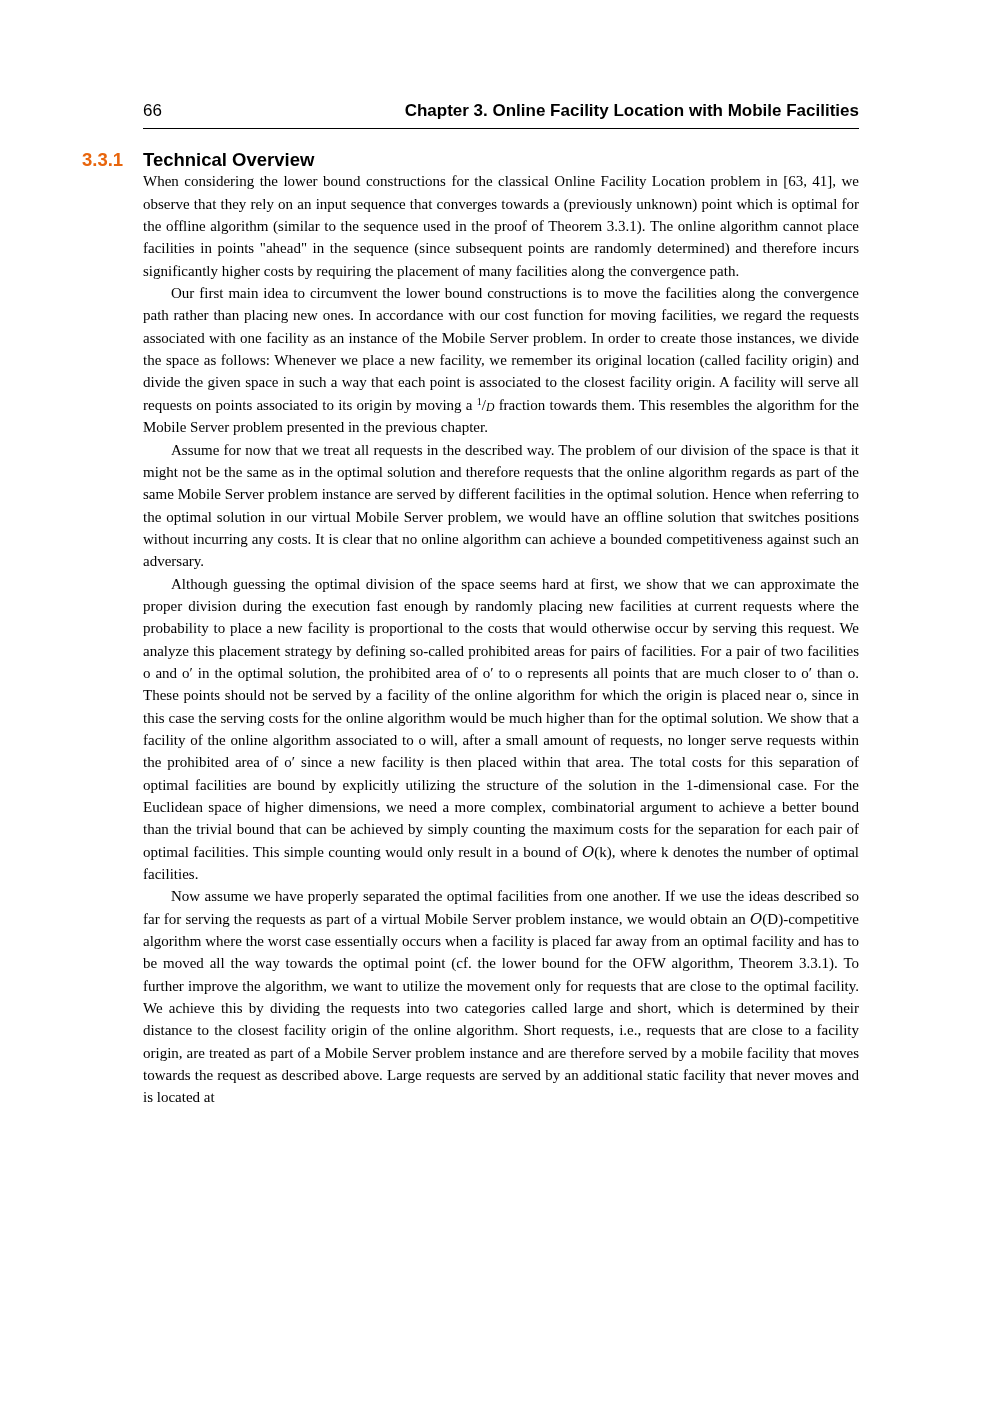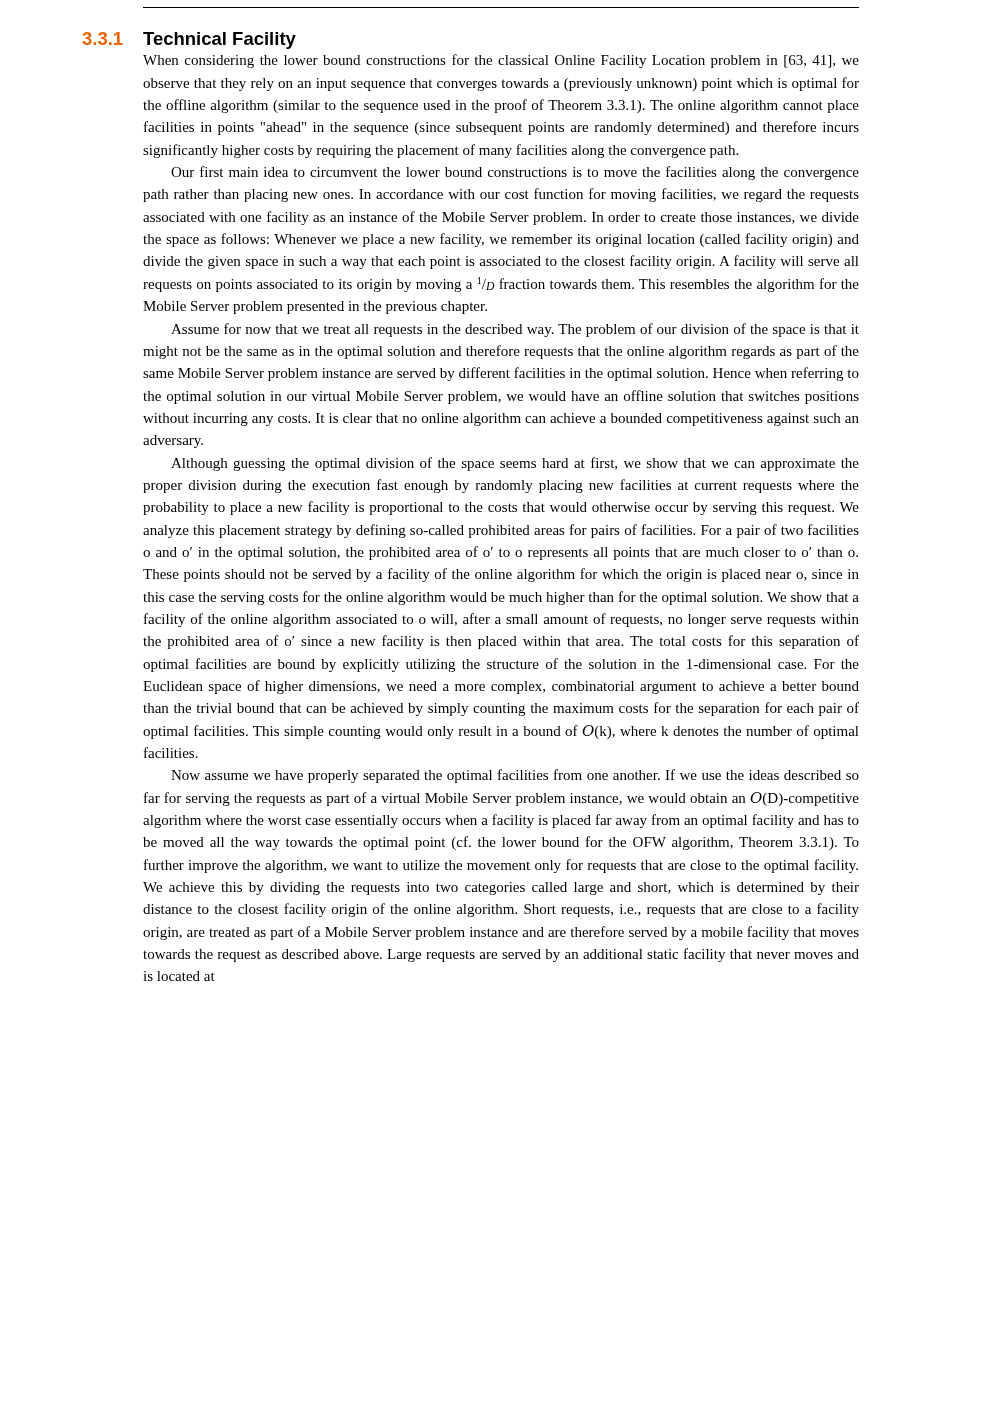--- a/index.html
+++ b/index.html
@@ -62,26 +62,30 @@
   .run-sup { font-size: 0.68em; vertical-align: 0.5em; line-height: 0; }
   .run-den { font-size: 0.78em; font-style: italic; vertical-align: -0.05em; line-height: 0; }
   .run-mathcal { font-style: italic; font-family: "DejaVu Serif", serif; }
 </style>
 </head>
 <body>
 
 <div class="page">
   <div class="content">
 
+    <header class="page-header">
+      <span class="page-number">66</span>
+      <span class="chapter-title">Chapter 3. Online Facility Location with Mobile Facilities</span>
+    </header>
 
     <div class="header-rule"></div>
 
     <div class="section-heading">
       <span class="section-number" style="color: rgb(232, 101, 12);">3.3.1</span>
-      <span class="section-title">Technical Facility</span>
+      <span class="section-title">Technical Overview</span>
     </div>
 
     <div class="body-text">
         <p class="para"><span class="run-normal">When considering the lower bound constructions for the classical Online Facility Location problem in [63, 41], we observe that they rely on an input sequence that converges towards a (previously unknown) point which is optimal for the offline algorithm (similar to the sequence used in the proof of Theorem 3.3.1). The online algorithm cannot place facilities in points "ahead" in the sequence (since subsequent points are randomly determined) and therefore incurs significantly higher costs by requiring the placement of many facilities along the convergence path.</span></p>
         <p class="para indent"><span class="run-normal">Our first main idea to circumvent the lower bound constructions is to move the facilities along the convergence path rather than placing new ones. In accordance with our cost function for moving facilities, we regard the requests associated with one facility as an instance of the Mobile Server problem. In order to create those instances, we divide the space as follows: Whenever we place a new facility, we remember its original location (called </span><span class="run-italic">facility origin</span><span class="run-normal">) and divide the given space in such a way that each point is associated to the closest facility origin. A facility will serve all requests on points associated to its origin by moving a </span><span class="run-sup">1</span><span class="run-normal">/</span><span class="run-den">D</span><span class="run-normal"> fraction towards them. This resembles the algorithm for the Mobile Server problem presented in the previous chapter.</span></p>
         <p class="para indent"><span class="run-normal">Assume for now that we treat all requests in the described way. The problem of our division of the space is that it might not be the same as in the optimal solution and therefore requests that the online algorithm regards as part of the same Mobile Server problem instance are served by different facilities in the optimal solution. Hence when referring to the optimal solution in our virtual Mobile Server problem, we would have an offline solution that switches positions without incurring any costs. It is clear that no online algorithm can achieve a bounded competitiveness against such an adversary.</span></p>
         <p class="para indent"><span class="run-normal">Although guessing the optimal division of the space seems hard at first, we show that we can approximate the proper division during the execution fast enough by randomly placing new facilities at current requests where the probability to place a new facility is proportional to the costs that would otherwise occur by serving this request. We analyze this placement strategy by defining so-called </span><span class="run-italic">prohibited areas</span><span class="run-normal"> for pairs of facilities. For a pair of two facilities </span><span class="run-italic">o</span><span class="run-normal"> and </span><span class="run-italic">o′</span><span class="run-normal"> in the optimal solution, the prohibited area of </span><span class="run-italic">o′</span><span class="run-normal"> to </span><span class="run-italic">o</span><span class="run-normal"> represents all points that are much closer to </span><span class="run-italic">o′</span><span class="run-normal"> than </span><span class="run-italic">o</span><span class="run-normal">. These points should not be served by a facility of the online algorithm for which the origin is placed near </span><span class="run-italic">o</span><span class="run-normal">, since in this case the serving costs for the online algorithm would be much higher than for the optimal solution. We show that a facility of the online algorithm associated to </span><span class="run-italic">o</span><span class="run-normal"> will, after a small amount of requests, no longer serve requests within the prohibited area of </span><span class="run-italic">o′</span><span class="run-normal"> since a new facility is then placed within that area. The total costs for this separation of optimal facilities are bound by explicitly utilizing the structure of the solution in the 1-dimensional case. For the Euclidean space of higher dimensions, we need a more complex, combinatorial argument to achieve a better bound than the trivial bound that can be achieved by simply counting the maximum costs for the separation for each pair of optimal facilities. This simple counting would only result in a bound of </span><span class="run-mathcal">O</span><span class="run-normal">(</span><span class="run-italic">k</span><span class="run-normal">), where </span><span class="run-italic">k</span><span class="run-normal"> denotes the number of optimal facilities.</span></p>
         <p class="para indent"><span class="run-normal">Now assume we have properly separated the optimal facilities from one another. If we use the ideas described so far for serving the requests as part of a virtual Mobile Server problem instance, we would obtain an </span><span class="run-mathcal">O</span><span class="run-normal">(</span><span class="run-italic">D</span><span class="run-normal">)-competitive algorithm where the worst case essentially occurs when a facility is placed far away from an optimal facility and has to be moved all the way towards the optimal point (cf. the lower bound for the OFW algorithm, Theorem 3.3.1). To further improve the algorithm, we want to utilize the movement only for requests that are close to the optimal facility. We achieve this by dividing the requests into two categories called </span><span class="run-italic">large</span><span class="run-normal"> and </span><span class="run-italic">short</span><span class="run-normal">, which is determined by their distance to the closest facility origin of the online algorithm. Short requests, i.e., requests that are close to a facility origin, are treated as part of a Mobile Server problem instance and are therefore served by a mobile facility that moves towards the request as described above. Large requests are served by an additional static facility that never moves and is located at</span></p>
       </div>
 

